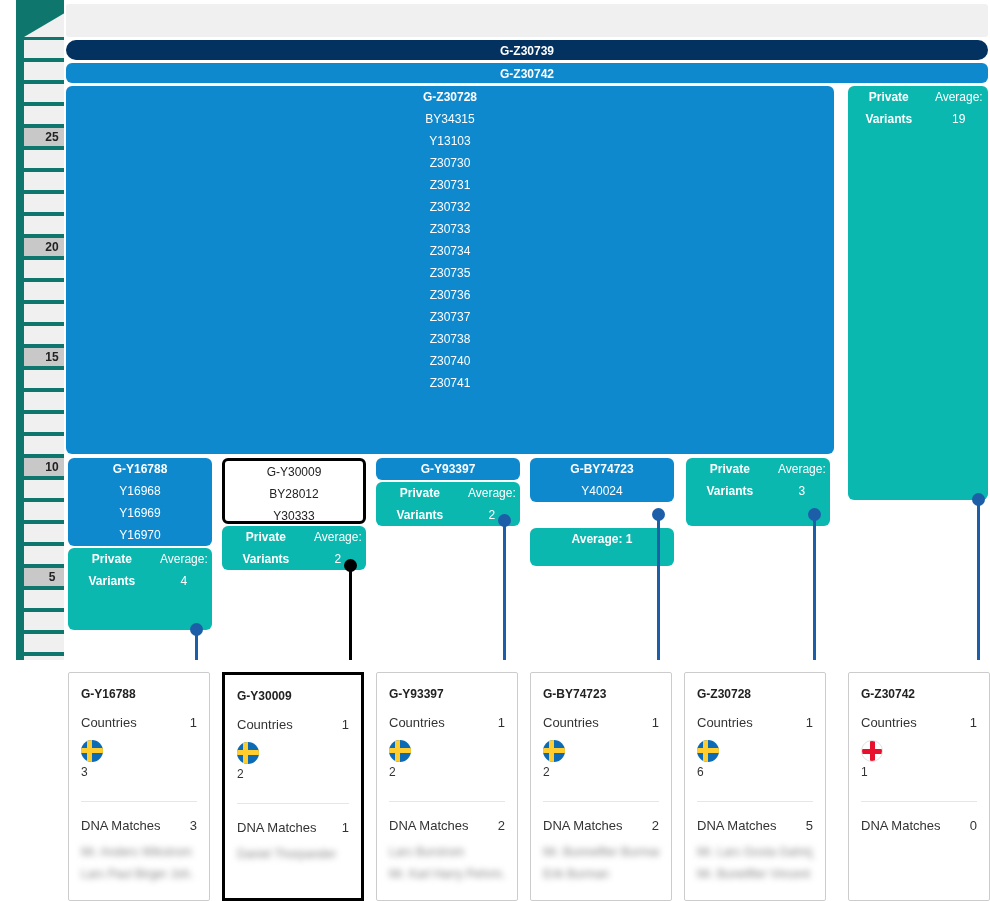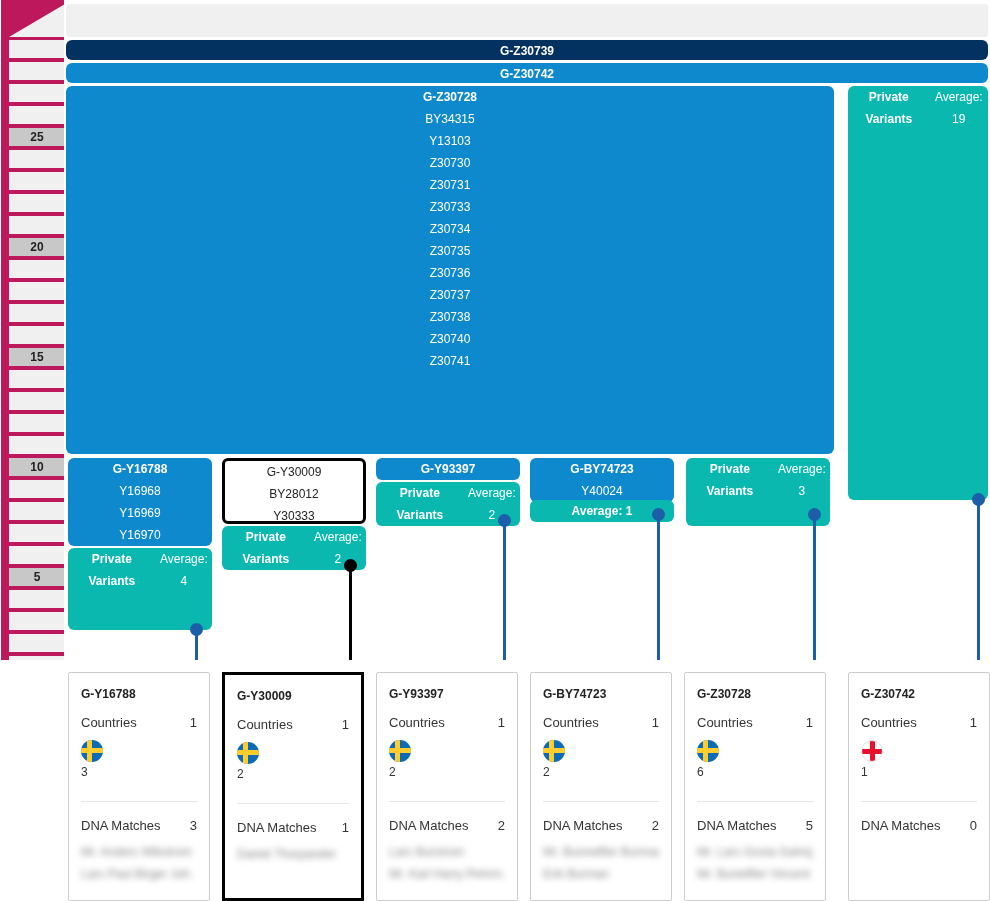--- a/index.html
+++ b/index.html
@@ -13,23 +13,23 @@
   }
   #root {
     position: relative;
     width: 990px; height: 901px;
     background: #ffffff;
   }
 
   
   .scale-rail {
     position: absolute;
-    left: 1px; top: 0;
+    left: 16px; top: 0;
     width: 64px; height: 853px;
-    background: #be185d;
+    background: #0f766e;
     border-right: 1px solid #d8d8d8;
   }
   .scale-corner {
     position: absolute;
     left: 8px; top: 4px;
     width: 56px; height: 33px;
     overflow: hidden;
   }
   .scale-corner i {
     display: block;
@@ -70,21 +70,21 @@
   }
 
   
   .blk {
     position: absolute;
     border-radius: 6px;
     color: #ffffff;
     text-align: center;
     overflow: hidden;
   }
-  .blk.navy   { background: #033160; }
+  .blk.navy   { background: #033160; border-radius: 10px; }
   .blk.blue   { background: #0f89ce; }
   .blk.teal   { background: #0bb8b0; }
   .blk.sel {
     background: #ffffff;
     color: #222222;
     border: 3px solid #000000;
   }
   .blk .hdr {
     font-weight: bold;
     font-size: 12px;
@@ -275,20 +275,21 @@
       <div class="hdr">G-Z30742</div>
     </div>
 
     <div class="blk blue" style="left:2px; top:86px; width:768px; height:368px;">
       <div class="hdr">G-Z30728</div>
       <div id="main-snps">
           <div class="snp">BY34315</div>
           <div class="snp">Y13103</div>
           <div class="snp">Z30730</div>
           <div class="snp">Z30731</div>
+          <div class="snp">Z30732</div>
           <div class="snp">Z30733</div>
           <div class="snp">Z30734</div>
           <div class="snp">Z30735</div>
           <div class="snp">Z30736</div>
           <div class="snp">Z30737</div>
           <div class="snp">Z30738</div>
           <div class="snp">Z30740</div>
           <div class="snp">Z30741</div>
         </div>
     </div>
@@ -332,21 +333,21 @@
       <div class="pv-title">Private Variants</div>
       <div class="pv-avg">Average: 2</div>
     </div>
     <div class="dot" style="left:434px; top:514px;"></div>
     <div class="conn" style="left:439px; top:520px; height:145px;"></div>
 
     <div class="blk blue" style="left:466px; top:458px; width:144px; height:44px;">
       <div class="hdr">G-BY74723</div>
       <div class="snp">Y40024</div>
     </div>
-    <div class="blk teal" style="left:466px; top:500px; width:144px; height:22px;">
+    <div class="blk teal" style="left:466px; top:528px; width:144px; height:38px;">
       <div class="pv-avg" style="font-weight:bold;">Average: 1</div>
     </div>
     <div class="dot" style="left:588px; top:508px;"></div>
     <div class="conn" style="left:593px; top:514px; height:151px;"></div>
 
     <div class="blk teal center-v" style="left:622px; top:458px; width:144px; height:68px;">
       <div class="pv-title">Private Variants</div>
       <div class="pv-avg">Average: 3</div>
     </div>
     <div class="dot" style="left:744px; top:508px;"></div>

